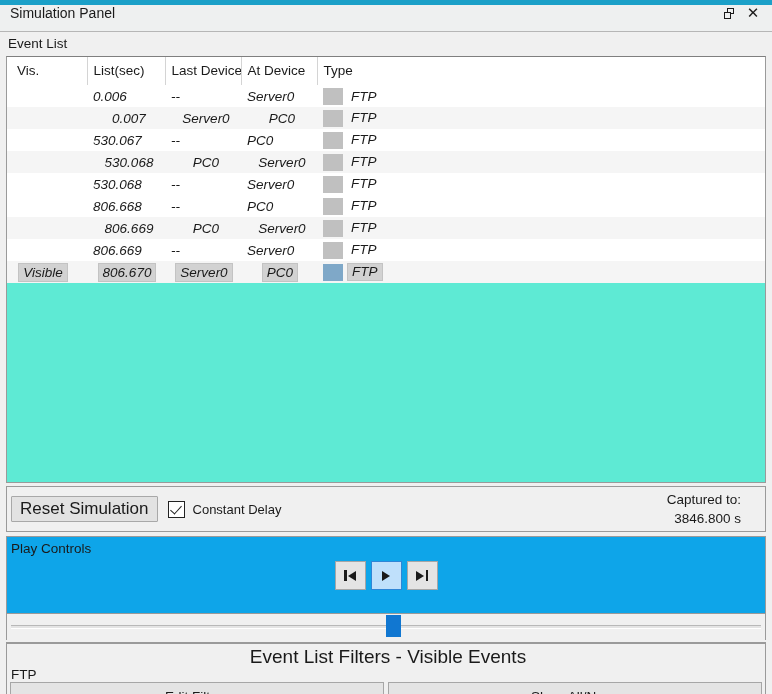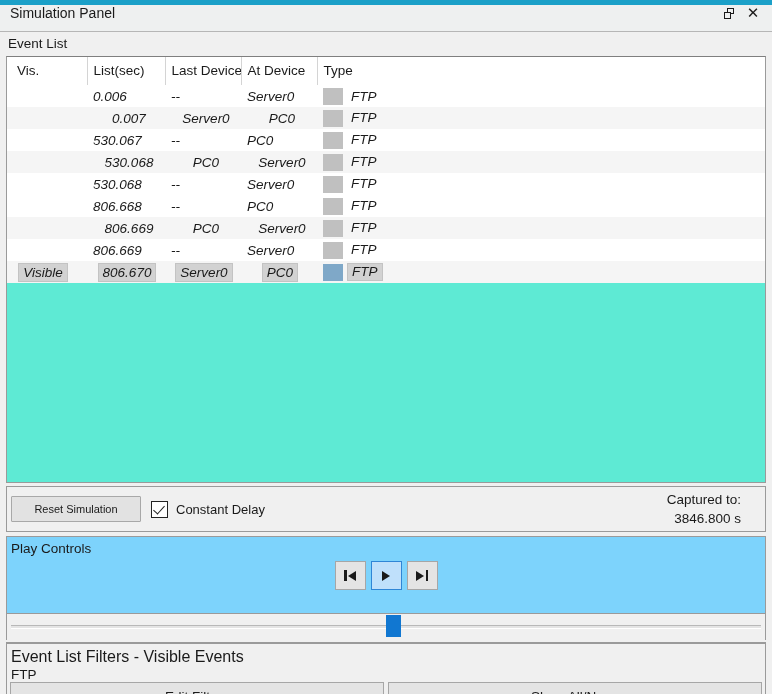--- a/index.html
+++ b/index.html
@@ -196,21 +196,21 @@
     padding: 0 4px;
     position: relative;
   }
   .reset-btn {
     height: 16px;
     min-width: 130px;
     background: #e2e2e2;
     border: 1px solid #a8a8a8;
     border-radius: 1px;
     font-family: "Liberation Sans", sans-serif;
-    font-size: 11px;
+    font-size: 17px;
     color: #1a1a1a;
     cursor: pointer;
     padding: 12px 8px;
     box-sizing: border-box;
     display: flex;
     align-items: center;
     justify-content: center;
   }
   .chk-wrap {
     display: flex;
@@ -249,21 +249,21 @@
     text-align: right;
     font-size: 13.5px;
     line-height: 19px;
     color: #1a1a1a;
   }
 
   
   .play-panel {
     margin: 4px 6px 0 6px;
     border: 1px solid #9a9a9a;
-    background: #7dd3fc;
+    background: #0ea5e9;
     height: 78px;
     box-sizing: border-box;
     position: relative;
   }
   .play-panel .play-label {
     padding: 4px 0 0 4px;
     font-size: 13.5px;
   }
   .play-buttons {
     position: absolute;
@@ -344,22 +344,23 @@
     margin: 2px 6px 0 6px;
     border: 1px solid #9a9a9a;
     border-top: 2px solid #9a9a9a;
     background: #f0f0f0;
     box-sizing: border-box;
     height: 71px;
     position: relative;
   }
   .filters-title {
     padding: 4px 0 0 4px;
-    font-size: 16px;
+    font-size: 19px;
     line-height: 18px;
+    text-align: center;
   }
   .filters-value {
     padding: 0 0 0 4px;
     font-size: 13.5px;
     line-height: 18px;
   }
   .filter-btns {
     position: absolute;
     left: 3px;
     right: 3px;

